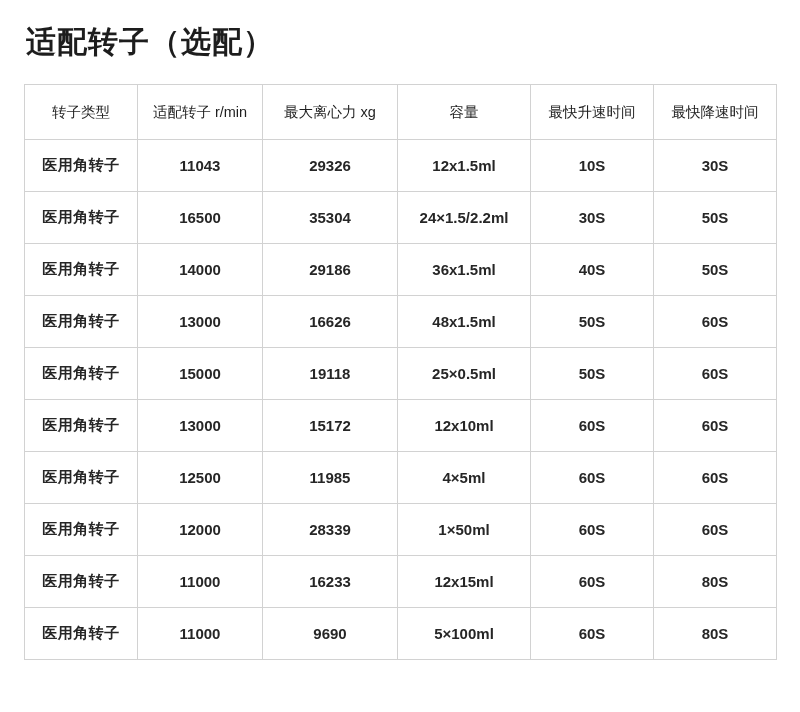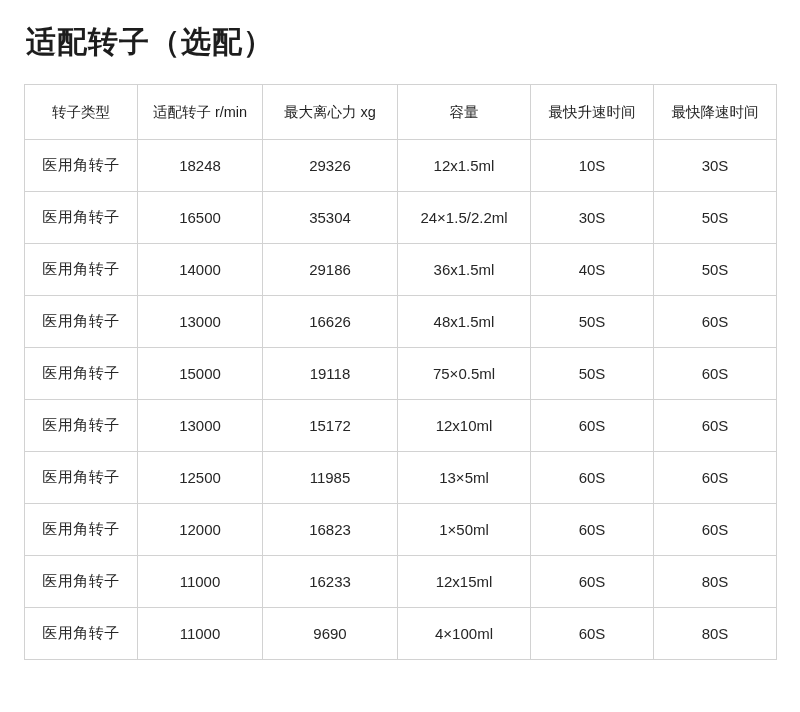--- a/index.html
+++ b/index.html
@@ -53,20 +53,21 @@
     height: 54px;
     font-size: 14.5px;
     color: #1f1f1f;
     background: #ffffff;
     padding: 0 4px;
   }
   table.spec-table tbody td {
     height: 51px;
     font-size: 15px;
     padding: 0 0;
+    font-weight: bold;
   }
   table.spec-table tbody td.col-type {
     font-size: 15px;
     letter-spacing: 0.5px;
   }
   
   col.c0 { width: 113px; }
   col.c1 { width: 125px; }
   col.c2 { width: 135px; }
   col.c3 { width: 133px; }
@@ -96,21 +97,21 @@
           <th>适配转子 r/min</th>
           <th>最大离心力 xg</th>
           <th>容量</th>
           <th>最快升速时间</th>
           <th>最快降速时间</th>
         </tr>
       </thead>
       <tbody>
         <tr>
           <td class="col-type">医用角转子</td>
-          <td>18248</td>
+          <td>11043</td>
           <td>29326</td>
           <td>12x1.5ml</td>
           <td>10S</td>
           <td>30S</td>
         </tr>
         <tr>
           <td class="col-type">医用角转子</td>
           <td>16500</td>
           <td>35304</td>
           <td>24×1.5/2.2ml</td>
@@ -130,61 +131,61 @@
           <td>13000</td>
           <td>16626</td>
           <td>48x1.5ml</td>
           <td>50S</td>
           <td>60S</td>
         </tr>
         <tr>
           <td class="col-type">医用角转子</td>
           <td>15000</td>
           <td>19118</td>
-          <td>75×0.5ml</td>
+          <td>25×0.5ml</td>
           <td>50S</td>
           <td>60S</td>
         </tr>
         <tr>
           <td class="col-type">医用角转子</td>
           <td>13000</td>
           <td>15172</td>
           <td>12x10ml</td>
           <td>60S</td>
           <td>60S</td>
         </tr>
         <tr>
           <td class="col-type">医用角转子</td>
           <td>12500</td>
           <td>11985</td>
-          <td>13×5ml</td>
+          <td>4×5ml</td>
           <td>60S</td>
           <td>60S</td>
         </tr>
         <tr>
           <td class="col-type">医用角转子</td>
           <td>12000</td>
-          <td>16823</td>
+          <td>28339</td>
           <td>1×50ml</td>
           <td>60S</td>
           <td>60S</td>
         </tr>
         <tr>
           <td class="col-type">医用角转子</td>
           <td>11000</td>
           <td>16233</td>
           <td>12x15ml</td>
           <td>60S</td>
           <td>80S</td>
         </tr>
         <tr>
           <td class="col-type">医用角转子</td>
           <td>11000</td>
           <td>9690</td>
-          <td>4×100ml</td>
+          <td>5×100ml</td>
           <td>60S</td>
           <td>80S</td>
         </tr>
       </tbody>
     </table>
   </div>
 
 </div>
 
 </body></html>

